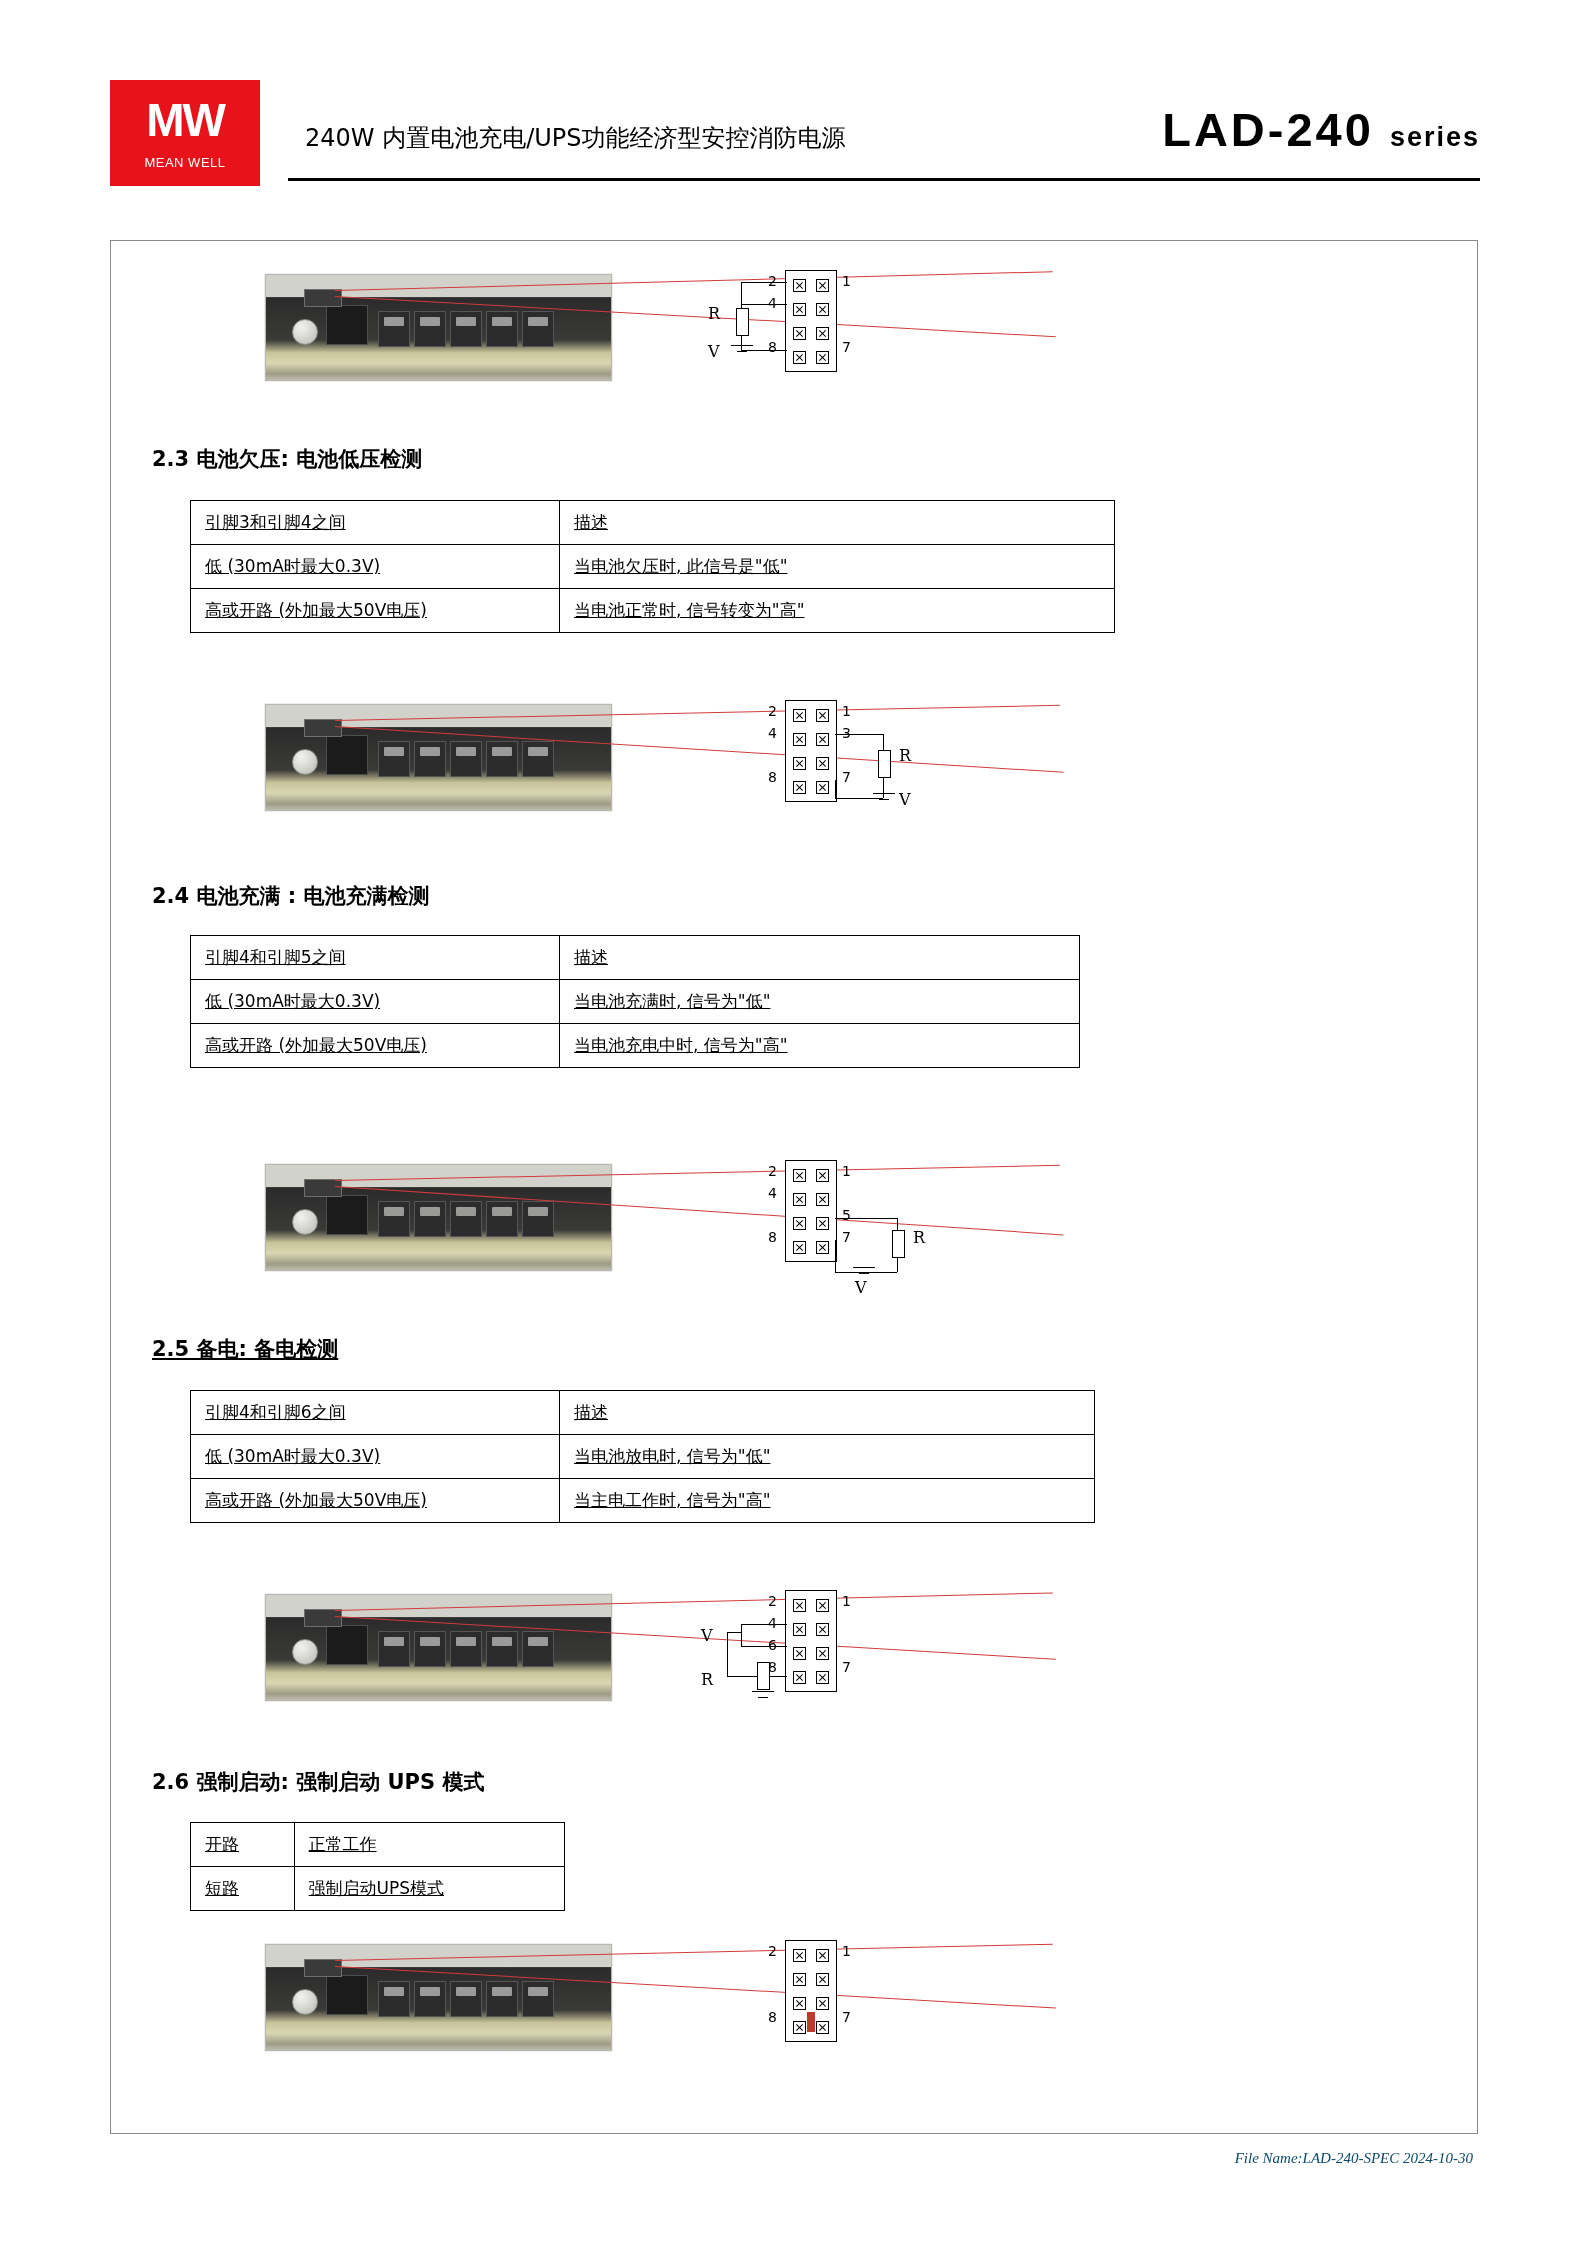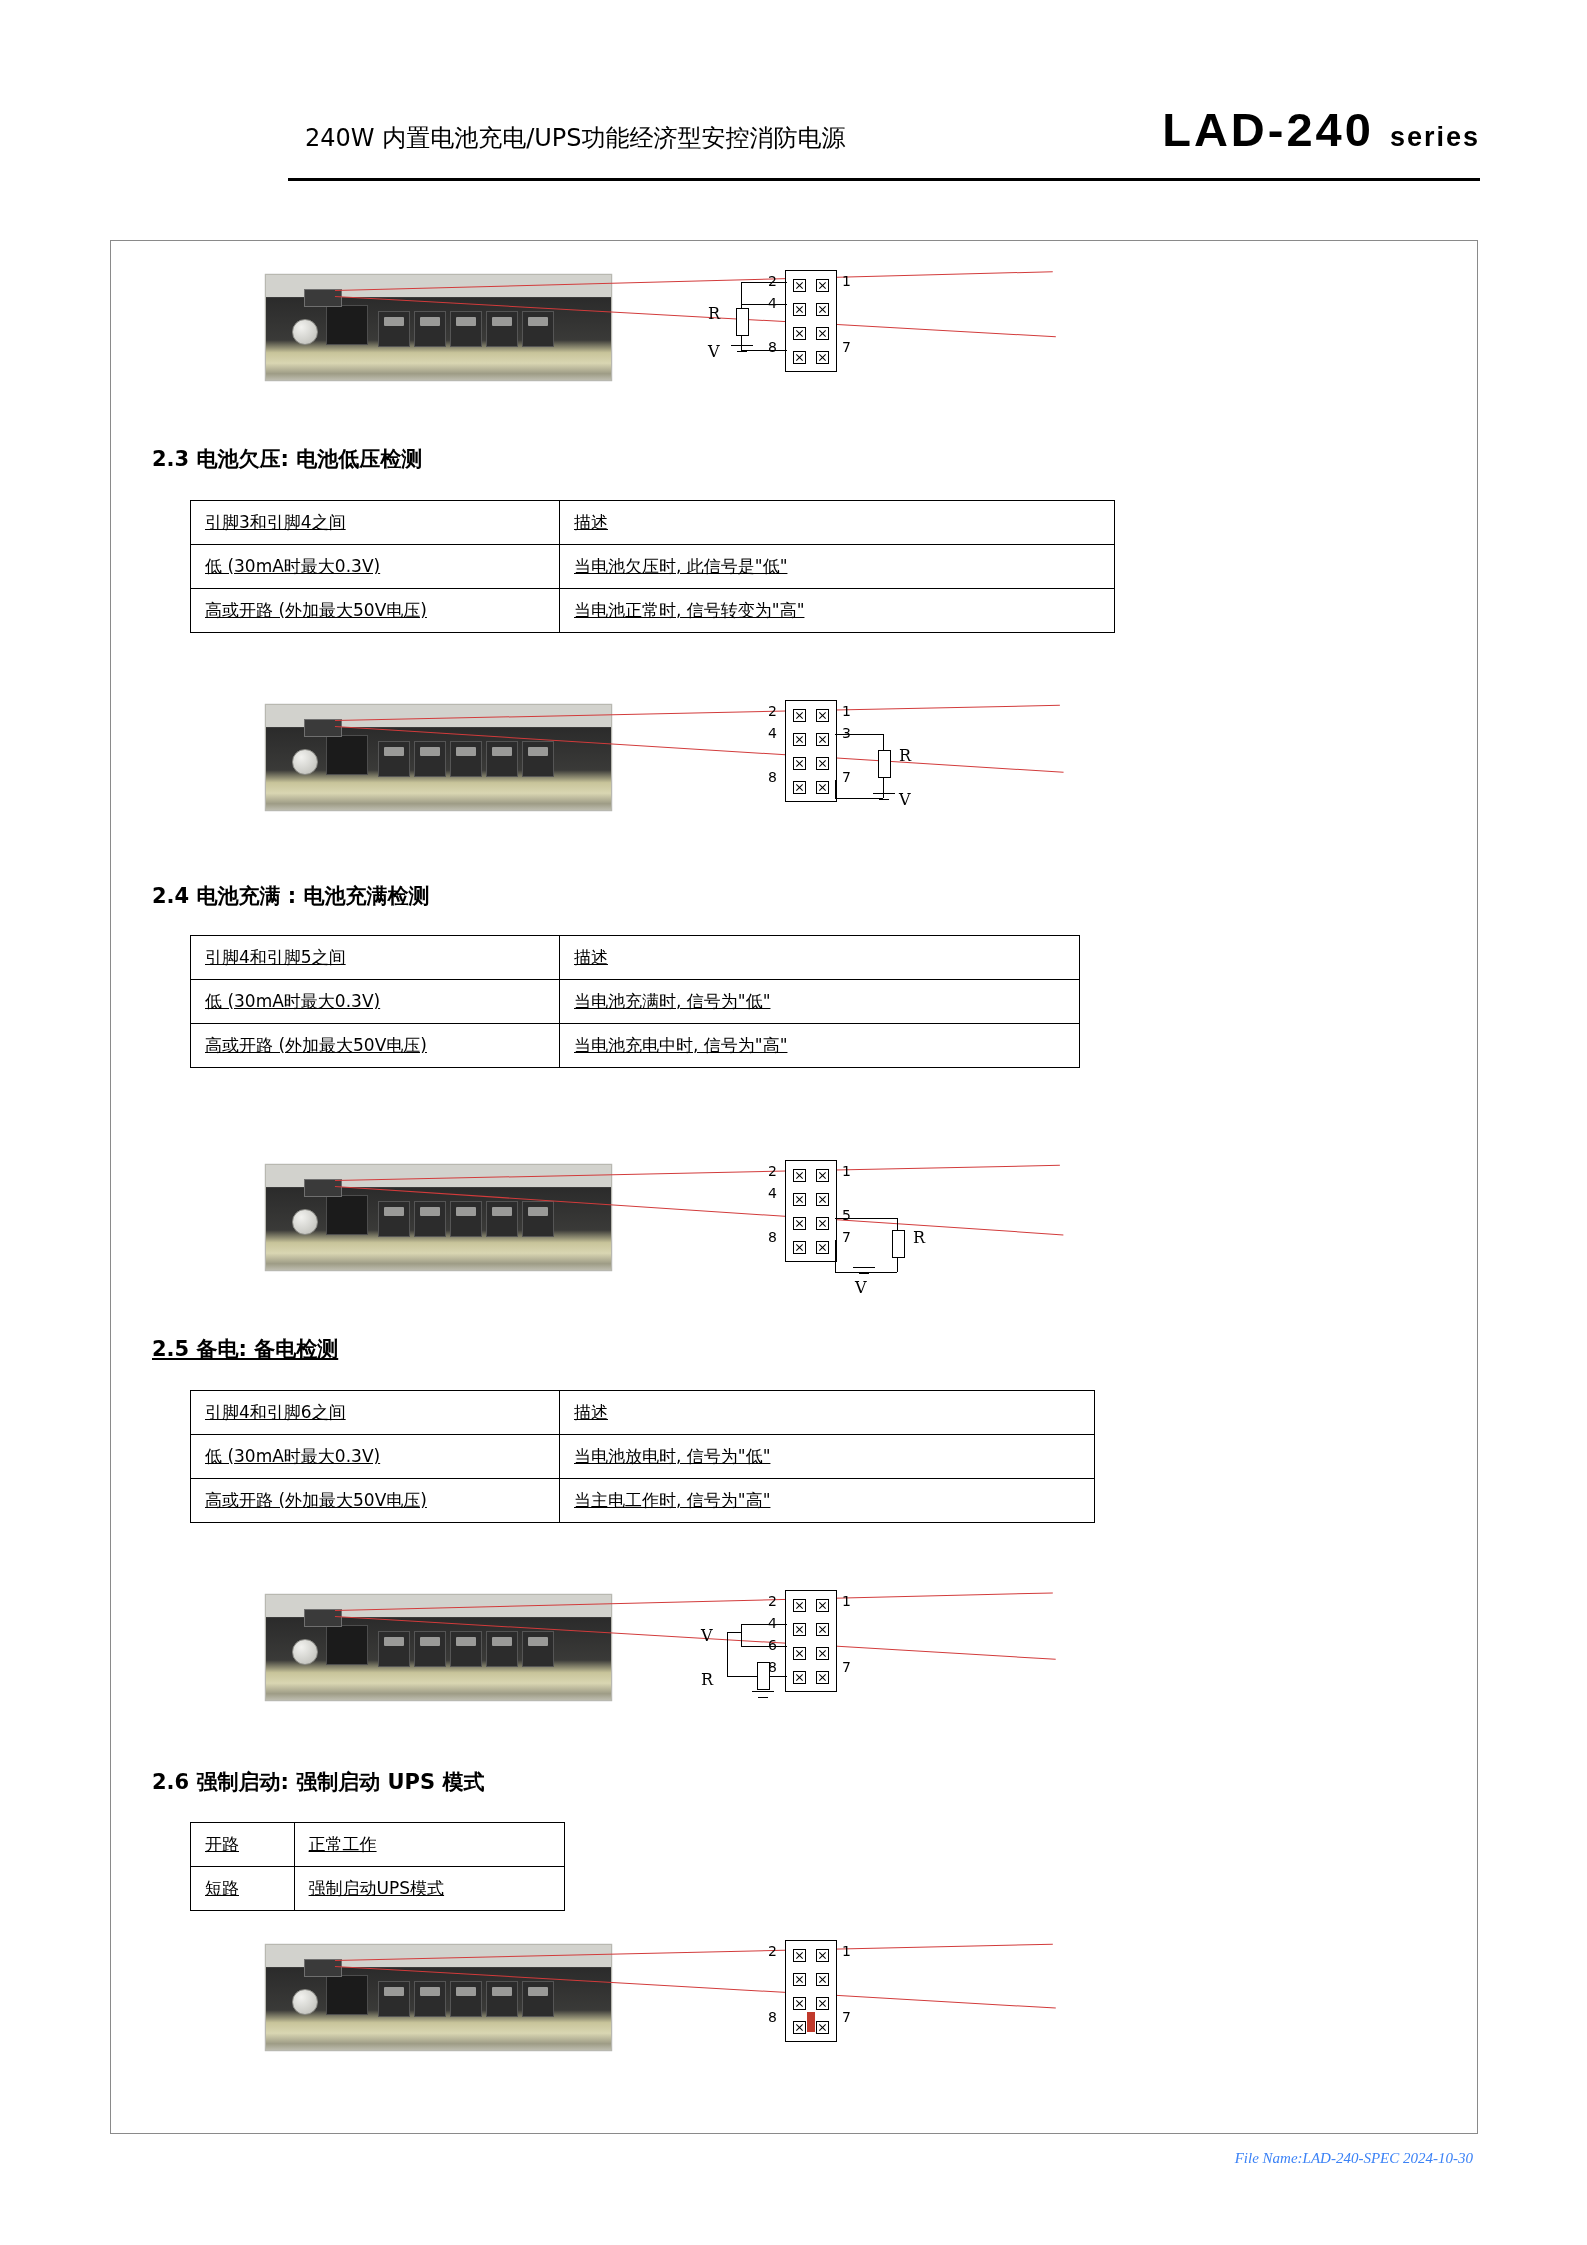--- a/index.html
+++ b/index.html
@@ -94,21 +94,21 @@
     border: 1px solid #8a8a8a;
     box-sizing: border-box;
   }
 
   .footer {
     position: absolute;
     right: 114px;
     top: 2150px;
     font-size: 15px;
     font-style: italic;
-    color: #3b82f6;
+    color: #0c4a6e;
     font-family: "Liberation Serif", serif;
   }
 
   
   .heading {
     position: absolute;
     font-size: 21px;
     font-weight: bold;
     font-family: "DejaVu Sans", sans-serif;
     white-space: nowrap;
@@ -253,20 +253,24 @@
   .batt .shrt {
     position: absolute;
     height: 1px;
     background: #000;
   }
 </style>
 </head>
 <body>
 
 <div class="header">
+  <div class="logo-box">
+    <div class="logo-mw">MW</div>
+    <div class="logo-sub">MEAN WELL</div>
+  </div>
   <div class="header-title">240W 内置电池充电/UPS功能经济型安控消防电源</div>
   <div class="header-model">
     <span>LAD-240</span>
     <span class="series">series</span>
   </div>
   <div class="header-rule"></div>
 </div>
 
 <div class="page-frame"></div>
 

